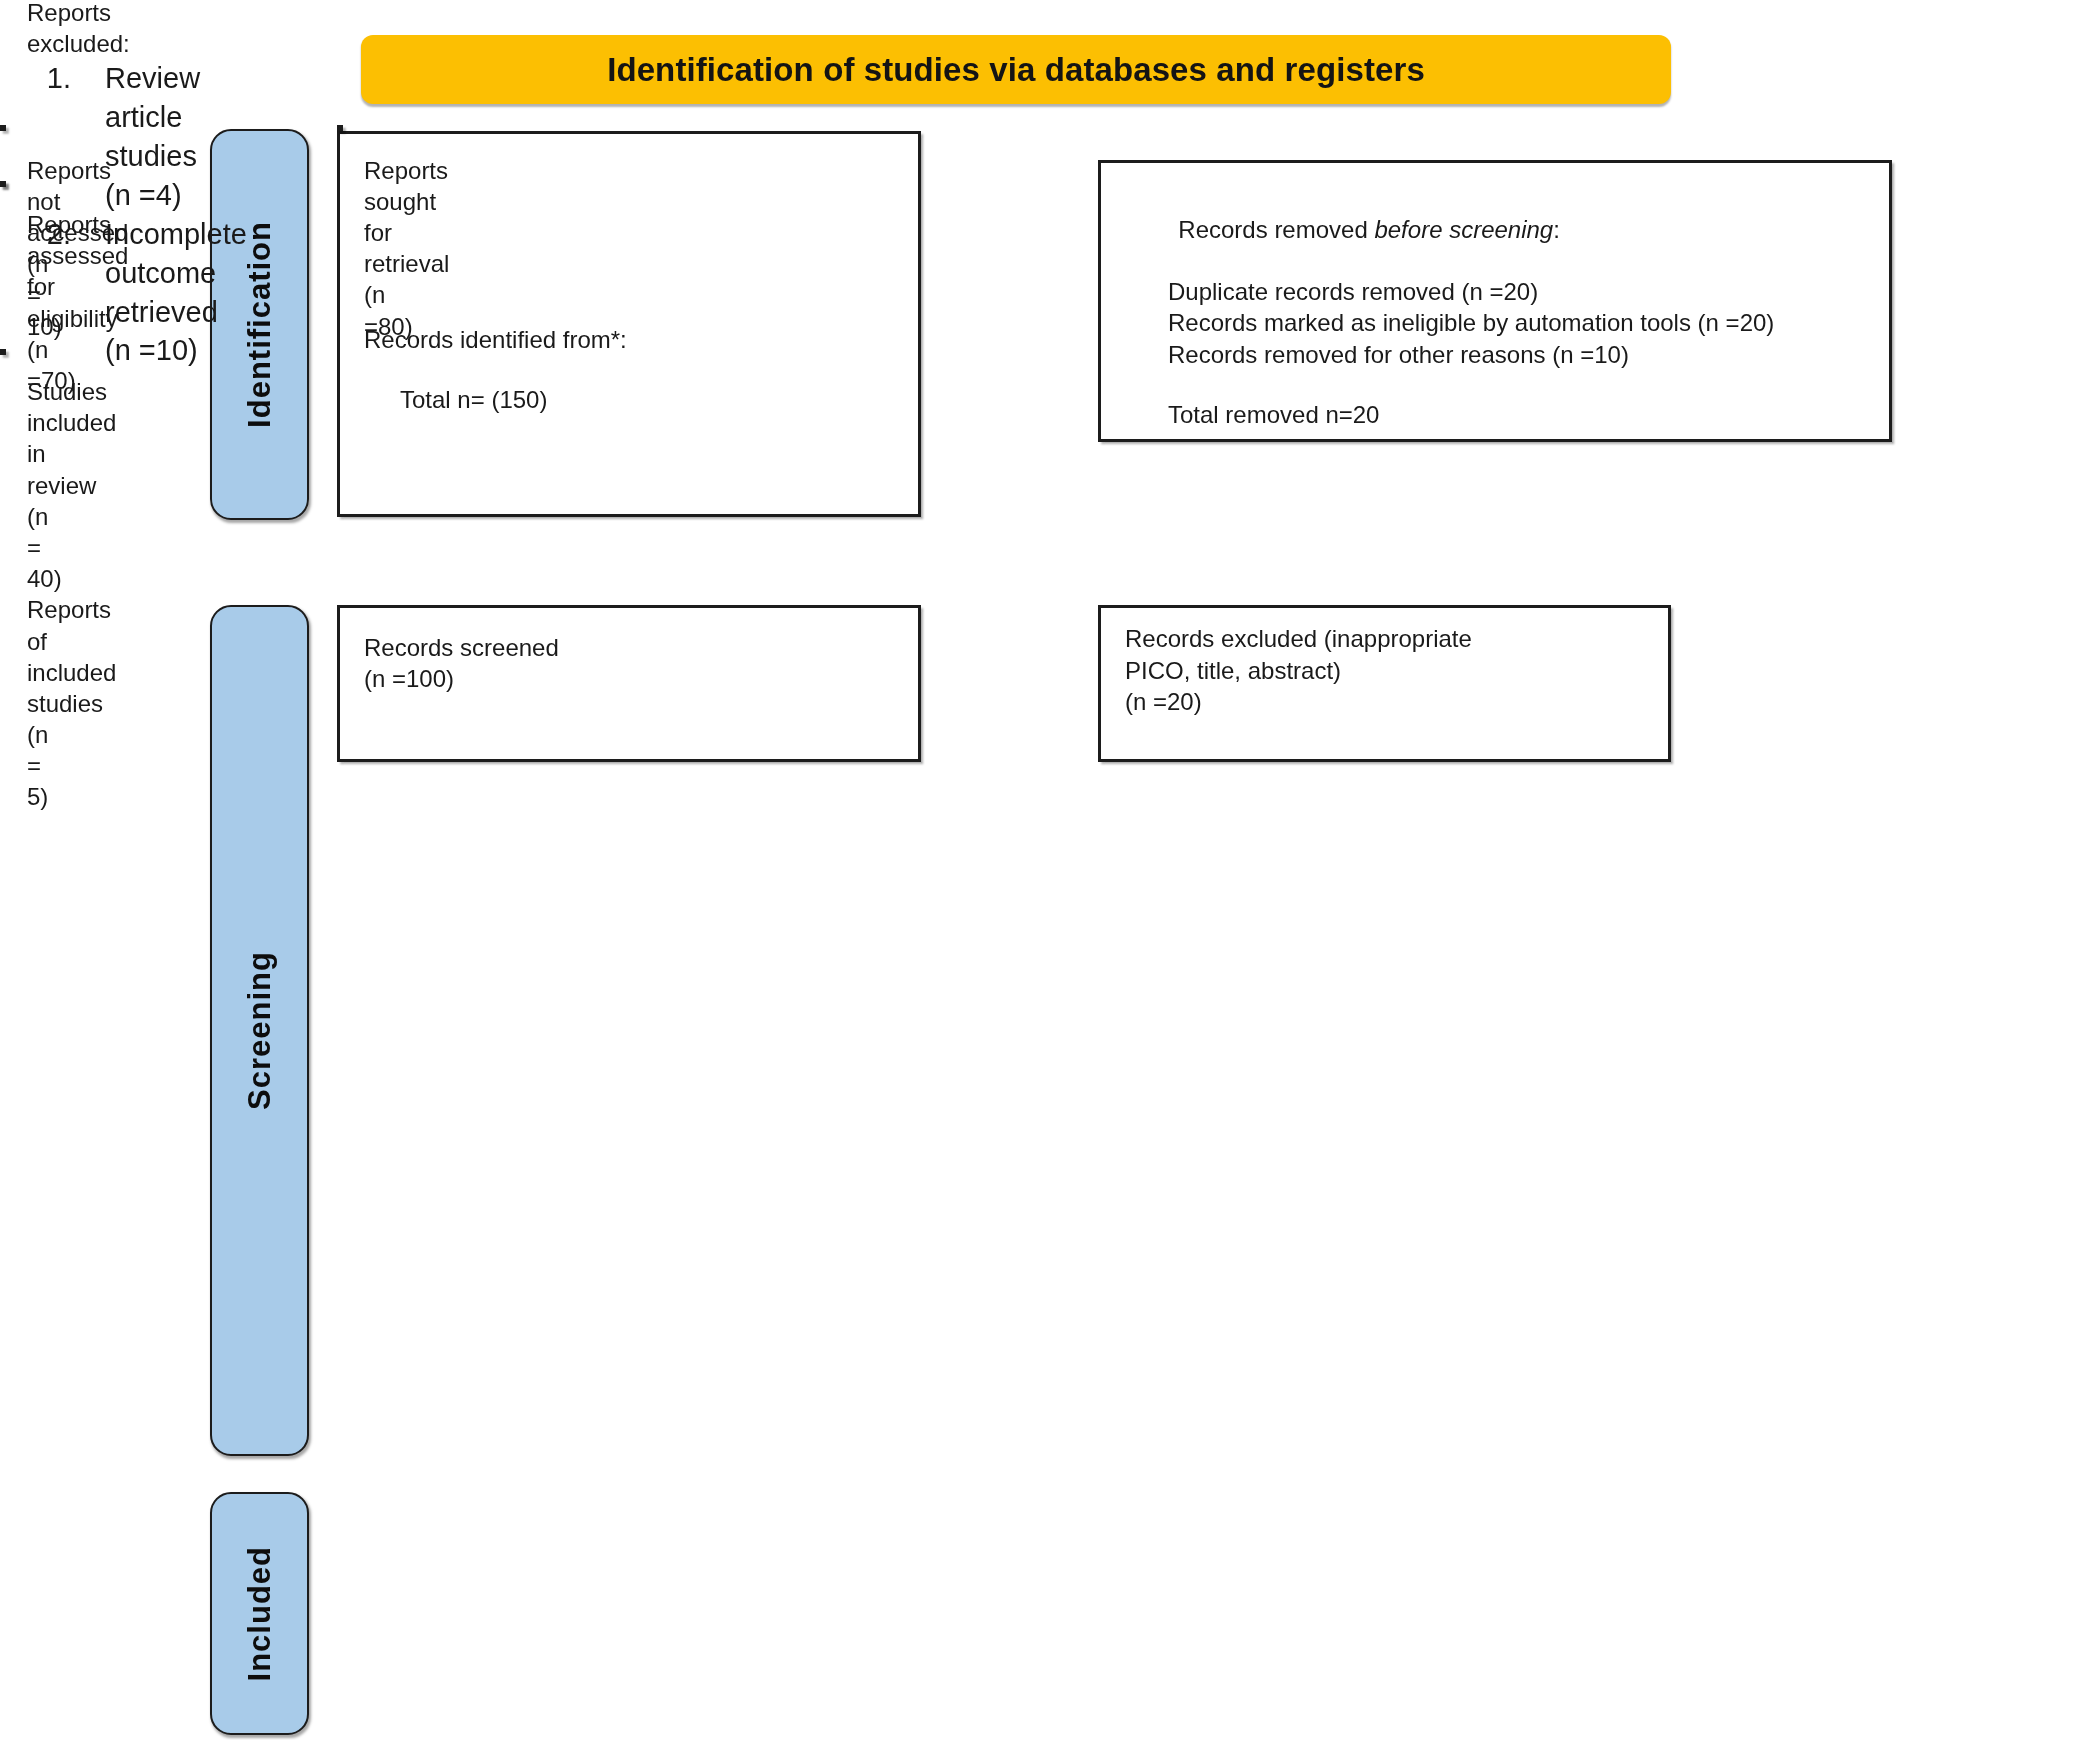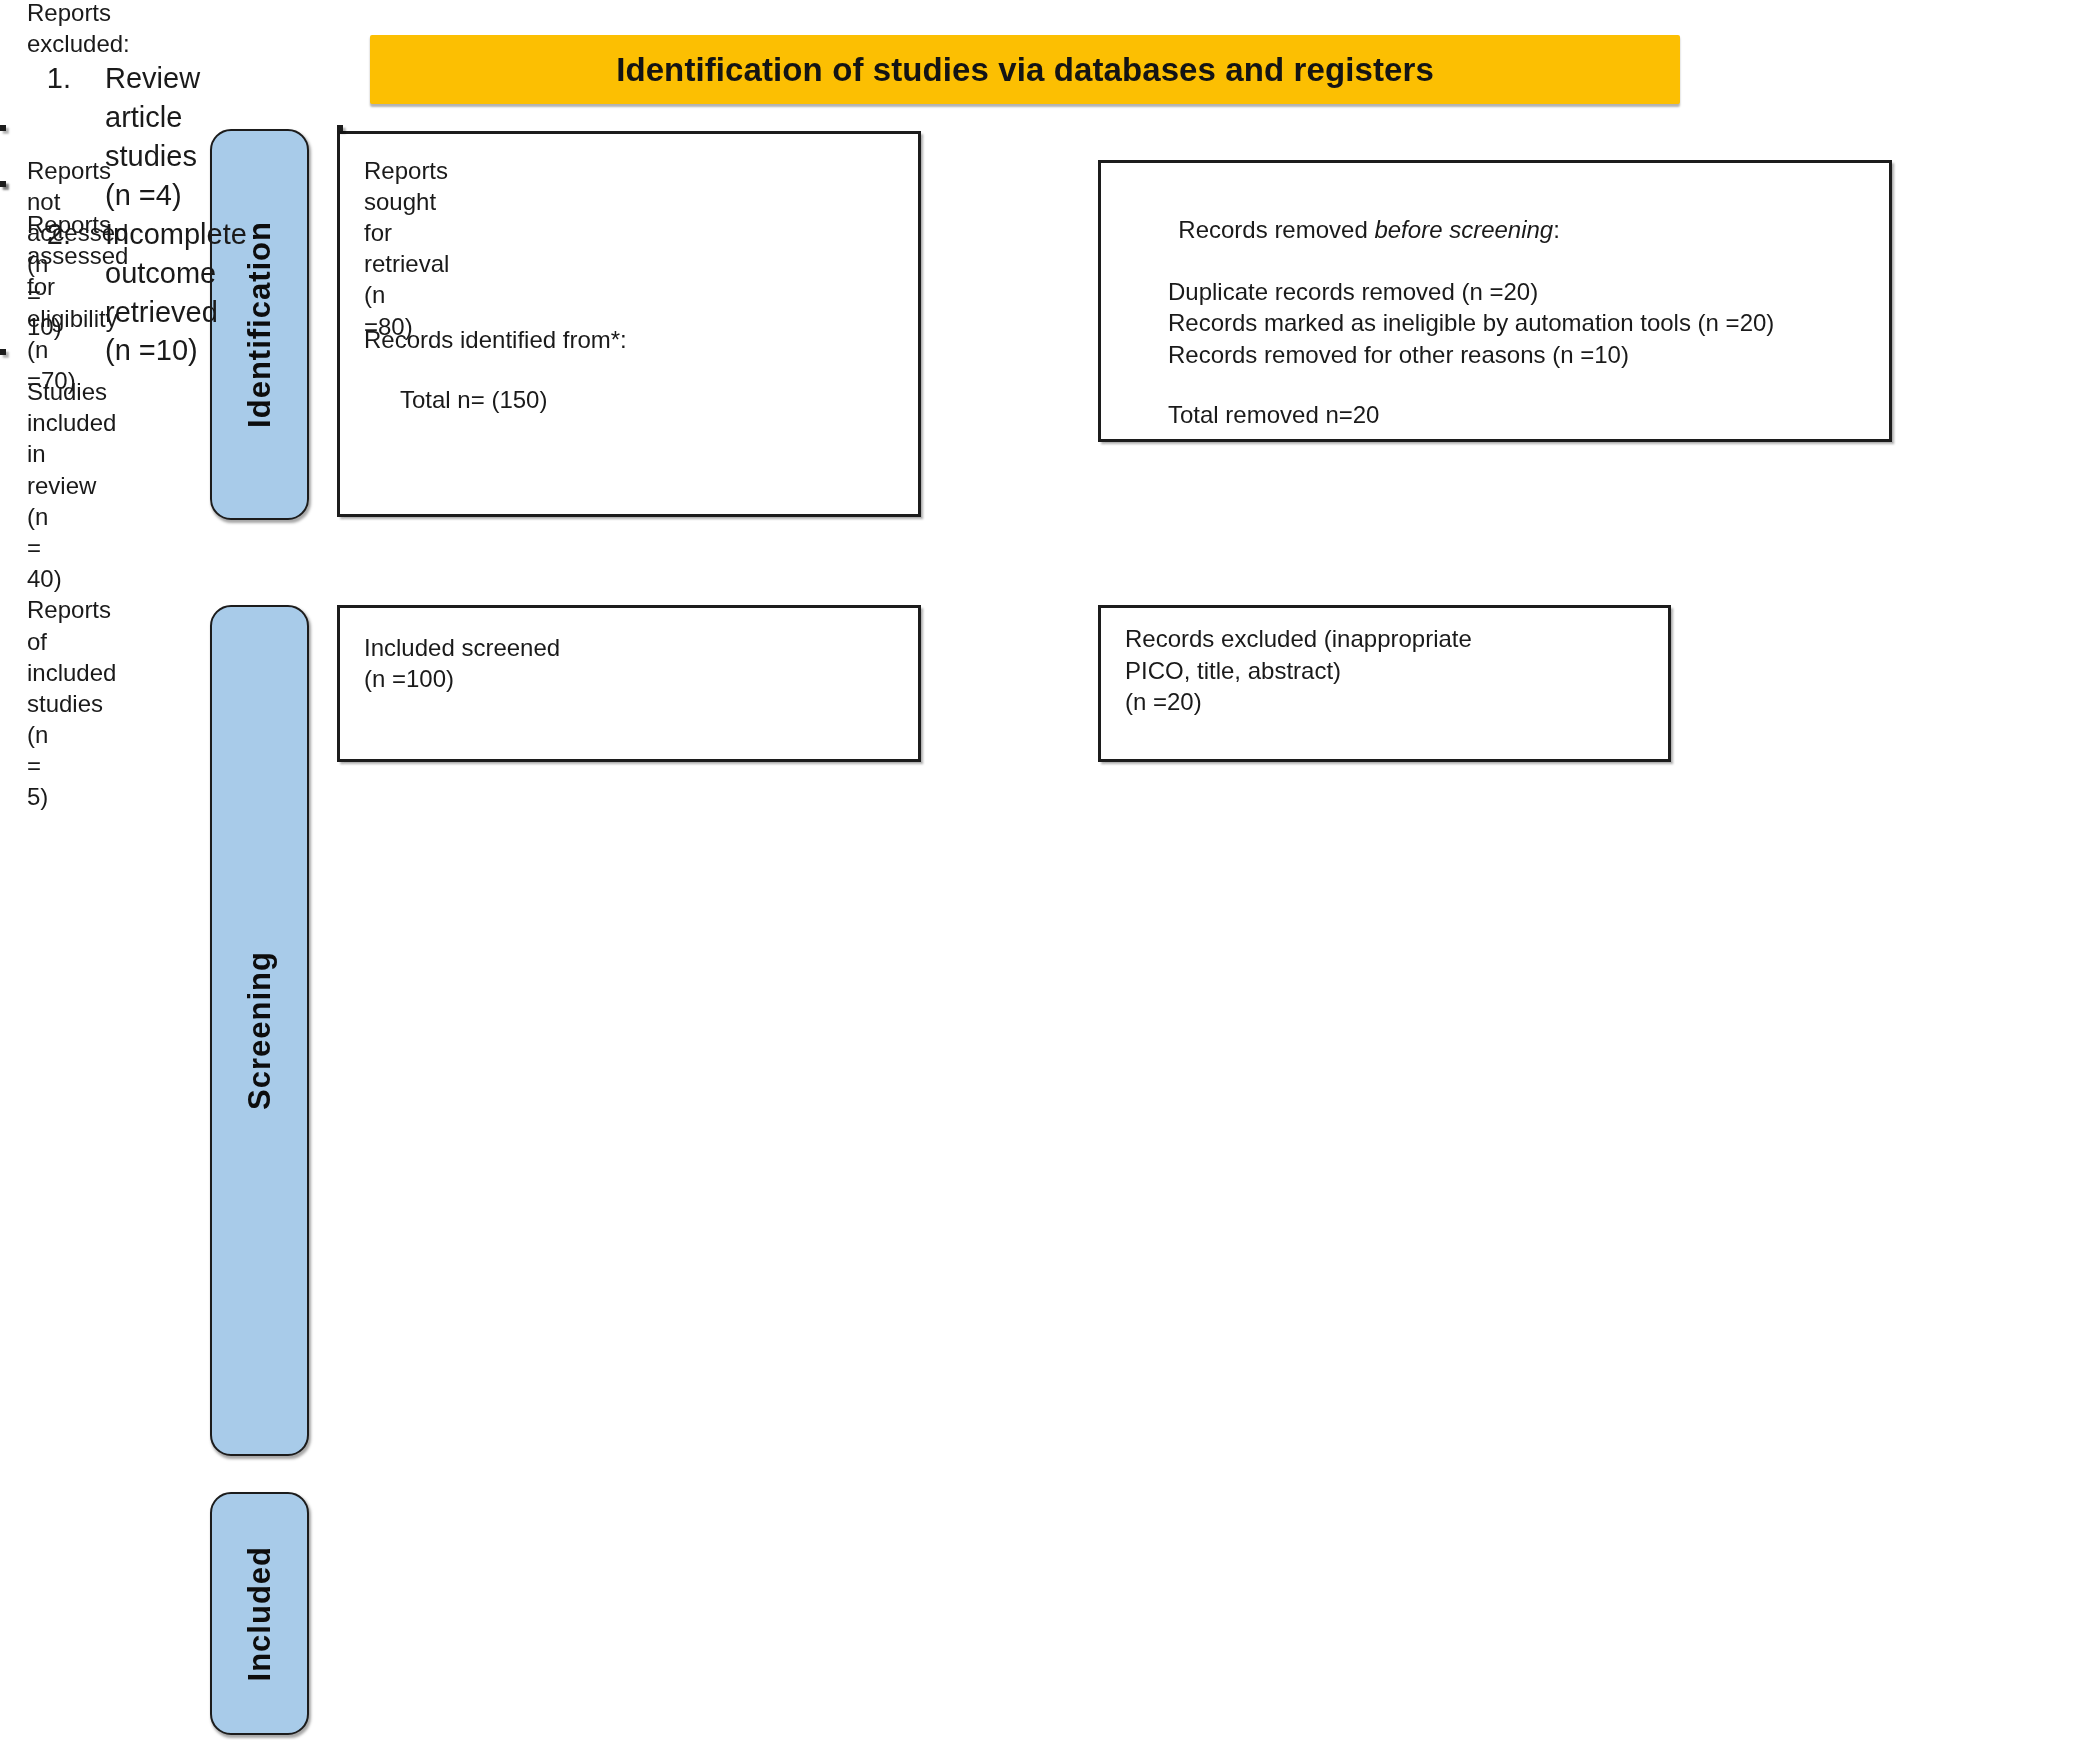--- a/index.html
+++ b/index.html
@@ -19,26 +19,26 @@
   #canvas {
     position: absolute;
     left: 0; top: 0;
     width: 2097px;
     height: 1741px;
   }
 
   
   .banner {
     position: absolute;
-    left: 370px;
+    left: 361px;
     top: 35px;
     width: 1310px;
     height: 69px;
     background: #FCBF02;
-    border-radius: 2px;
+    border-radius: 12px;
     box-shadow: 0 2.1px 2.1px rgba(0,0,0,0.30);
     display: flex;
     align-items: center;
     justify-content: center;
   }
   .banner-title {
     font-size: 33px;
     font-weight: bold;
     color: #141414;
     letter-spacing: 0.1px;
@@ -190,21 +190,21 @@
   </div>
 
   <div class="conn h-line" style="left:921px; top:323px; width:155px;"></div>
   <div class="arrow-right" style="left:1077px; top:306px;"></div>
 
   <div class="conn v-line" style="left:602px; top:517px; height:62px;"></div>
   <div class="arrow-down" style="left:585px; top:577px;"></div>
 
   <div class="fbox" id="box-screened">
     <div class="inner" style="top:24px;">
-      <div class="ftext">Included screened</div>
+      <div class="ftext">Records screened</div>
       <div class="ftext">(n =100)</div>
     </div>
   </div>
 
   <div class="fbox" id="box-excluded">
     <div class="inner" style="top:15.4px;">
       <div class="ftext">Records excluded (inappropriate</div>
       <div class="ftext">PICO, title, abstract)</div>
       <div class="ftext">(n =20)</div>
     </div>

